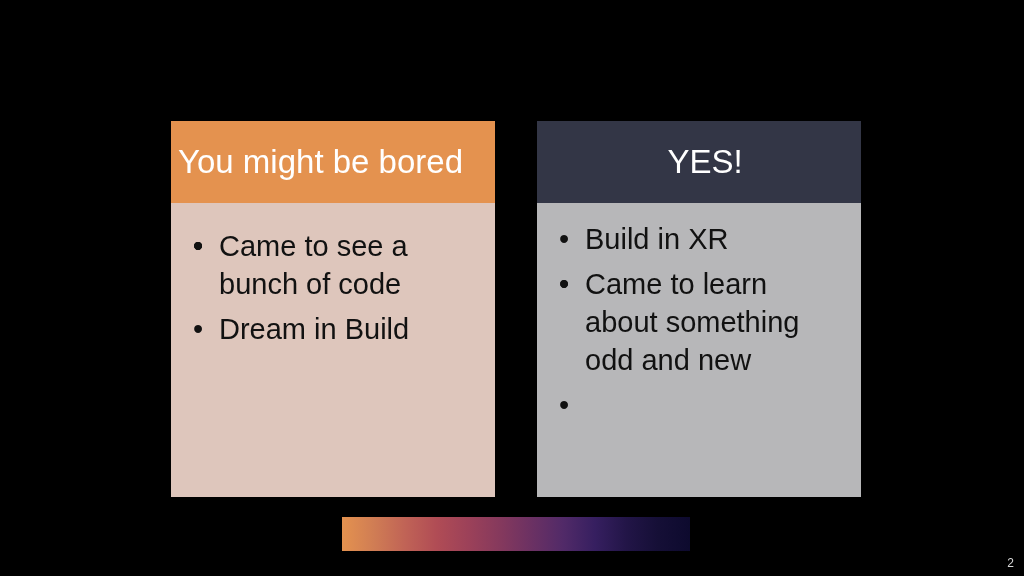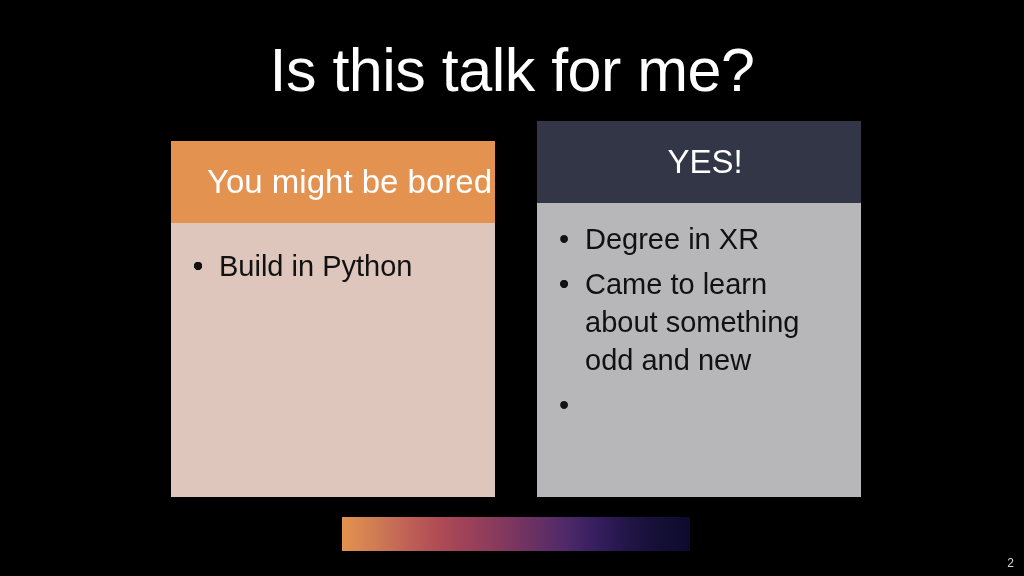--- a/index.html
+++ b/index.html
@@ -55,22 +55,21 @@
     display: flex;
     align-items: center;
     color: #ffffff;
     font-size: 33px;
     font-weight: 400;
     box-sizing: border-box;
   }
   .col-header-left {
     background: #E4924F;
     justify-content: flex-start;
-    padding-left: 36px;
-    margin-top: 20px;
+    padding-left: 7px;
   }
   .col-header-right {
     background: #333646;
     justify-content: center;
     padding-left: 12px;
   }
 
   .col-body {
     flex: 1 1 auto;
     box-sizing: border-box;
@@ -118,54 +117,54 @@
     color: #d8d8d8;
     font-size: 12px;
     line-height: 14px;
   }
 </style>
 </head>
 <body>
 
 <div class="slide">
 
-  <div class="slide-title">Is this talk for me?</div>
 
   <div class="column column-left">
     <div class="col-header col-header-left">
       <span>You might be bored</span>
     </div>
     <div class="col-body col-body-left">
       <ul class="bullet-list">
         <li class="bullet-item">
           <span class="dot">•</span>
         </li>
         <li class="bullet-item">
           <span class="dot">•</span>
         </li>
         <li class="bullet-item">
           <span class="dot">•</span>
+          <span>Came to see a bunch of code</span>
         </li>
         <li class="bullet-item">
           <span class="dot">•</span>
-          <span>Build in Python</span>
+          <span>Dream in Build</span>
         </li>
       </ul>
     </div>
   </div>
 
   <div class="column column-right">
     <div class="col-header col-header-right">
       <span>YES!</span>
     </div>
     <div class="col-body col-body-right">
       <ul class="bullet-list">
         <li class="bullet-item">
           <span class="dot">•</span>
-          <span>Degree in XR</span>
+          <span>Build in XR</span>
         </li>
         <li class="bullet-item">
           <span class="dot">•</span>
         </li>
         <li class="bullet-item">
           <span class="dot">•</span>
           <span>Came to learn about something odd and new</span>
         </li>
         <li class="bullet-item">
           <span class="dot">•</span>

